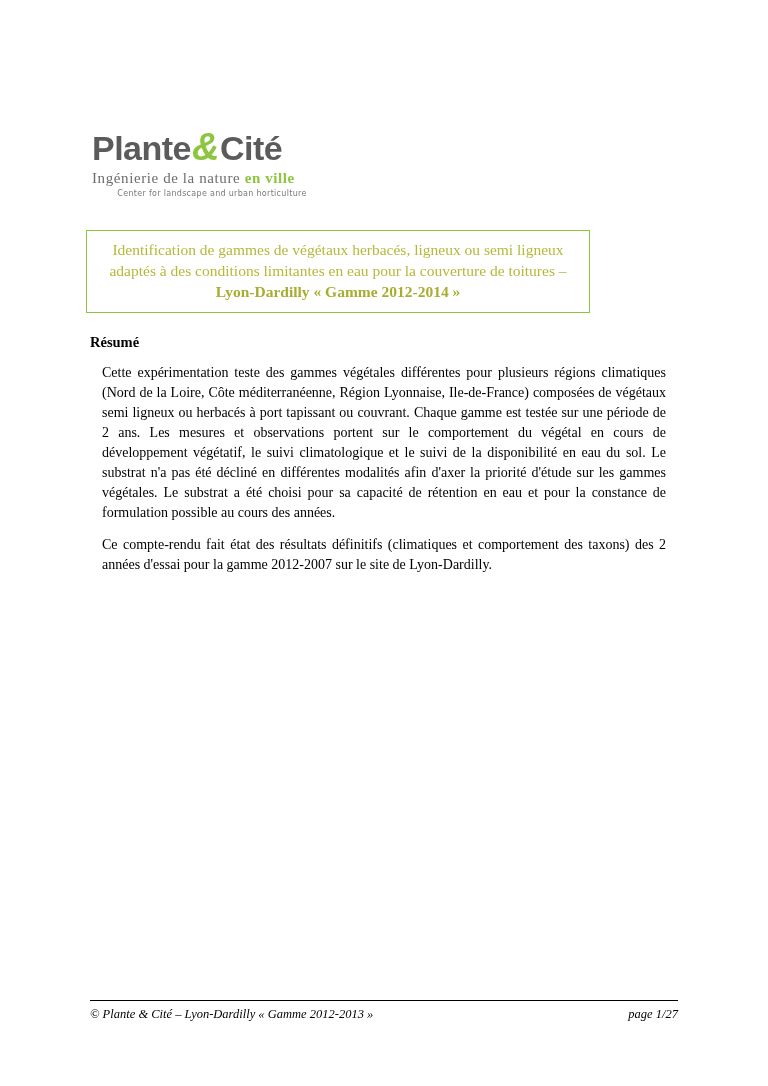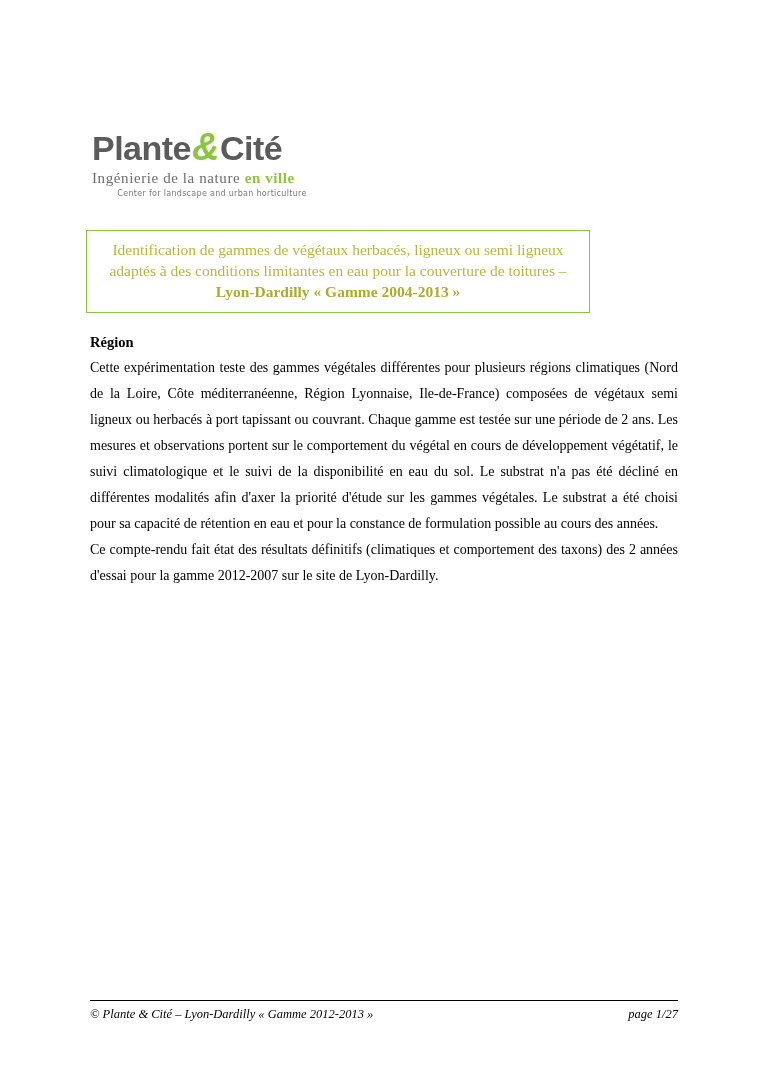--- a/index.html
+++ b/index.html
@@ -99,23 +99,23 @@
   }
   .section-heading {
     font-family: "Liberation Serif", serif;
     font-weight: bold;
     font-size: 14.5px;
     margin: 0 0 4px 0;
   }
   .para {
     font-family: "Liberation Serif", serif;
     font-size: 14px;
-    line-height: 26px;
+    line-height: 20px;
     text-align: justify;
-    margin: 0;
+    margin: 12px;
   }
   .para + .para {
     margin-top: 0px;
   }
 
   
   .footer-rule {
     position: absolute;
     left: 90px;
     top: 1000px;
@@ -143,25 +143,25 @@
 
   <div class="logo-block">
     <div class="logo-main"><span>Plante</span><span class="amp">&amp;</span><span>Cité</span></div>
     <div class="logo-sub1"><span>Ingénierie de la nature </span><span class="g">en ville</span></div>
     <div class="logo-sub2">Center for landscape and urban horticulture</div>
   </div>
 
   <div class="title-box">
     <div class="title-line">Identification de gammes de végétaux herbacés, ligneux ou semi ligneux</div>
     <div class="title-line">adaptés à des conditions limitantes en eau pour la couverture de toitures –</div>
-    <div class="title-line bold">Lyon-Dardilly « Gamme 2004-2013 »</div>
+    <div class="title-line bold">Lyon-Dardilly « Gamme 2012-2014 »</div>
   </div>
 
   <div class="content">
-    <div class="section-heading">Région</div>
+    <div class="section-heading">Résumé</div>
     <p class="para">Cette expérimentation teste des gammes végétales différentes pour plusieurs régions climatiques (Nord de la Loire, Côte méditerranéenne, Région Lyonnaise, Ile-de-France) composées de végétaux semi ligneux ou herbacés à port tapissant ou couvrant. Chaque gamme est testée sur une période de 2 ans. Les mesures et observations portent sur le comportement du végétal en cours de développement végétatif, le suivi climatologique et le suivi de la disponibilité en eau du sol. Le substrat n'a pas été décliné en différentes modalités afin d'axer la priorité d'étude sur les gammes végétales. Le substrat a été choisi pour sa capacité de rétention en eau et pour la constance de formulation possible au cours des années.</p>
     <p class="para">Ce compte-rendu fait état des résultats définitifs (climatiques et comportement des taxons) des 2 années d'essai pour la gamme 2012-2007 sur le site de Lyon-Dardilly.</p>
   </div>
 
   <div class="footer-rule"></div>
   <div class="footer">
     <span>© Plante &amp; Cité – Lyon-Dardilly « Gamme 2012-2013 »</span>
     <span>page 1/27</span>
   </div>
 

